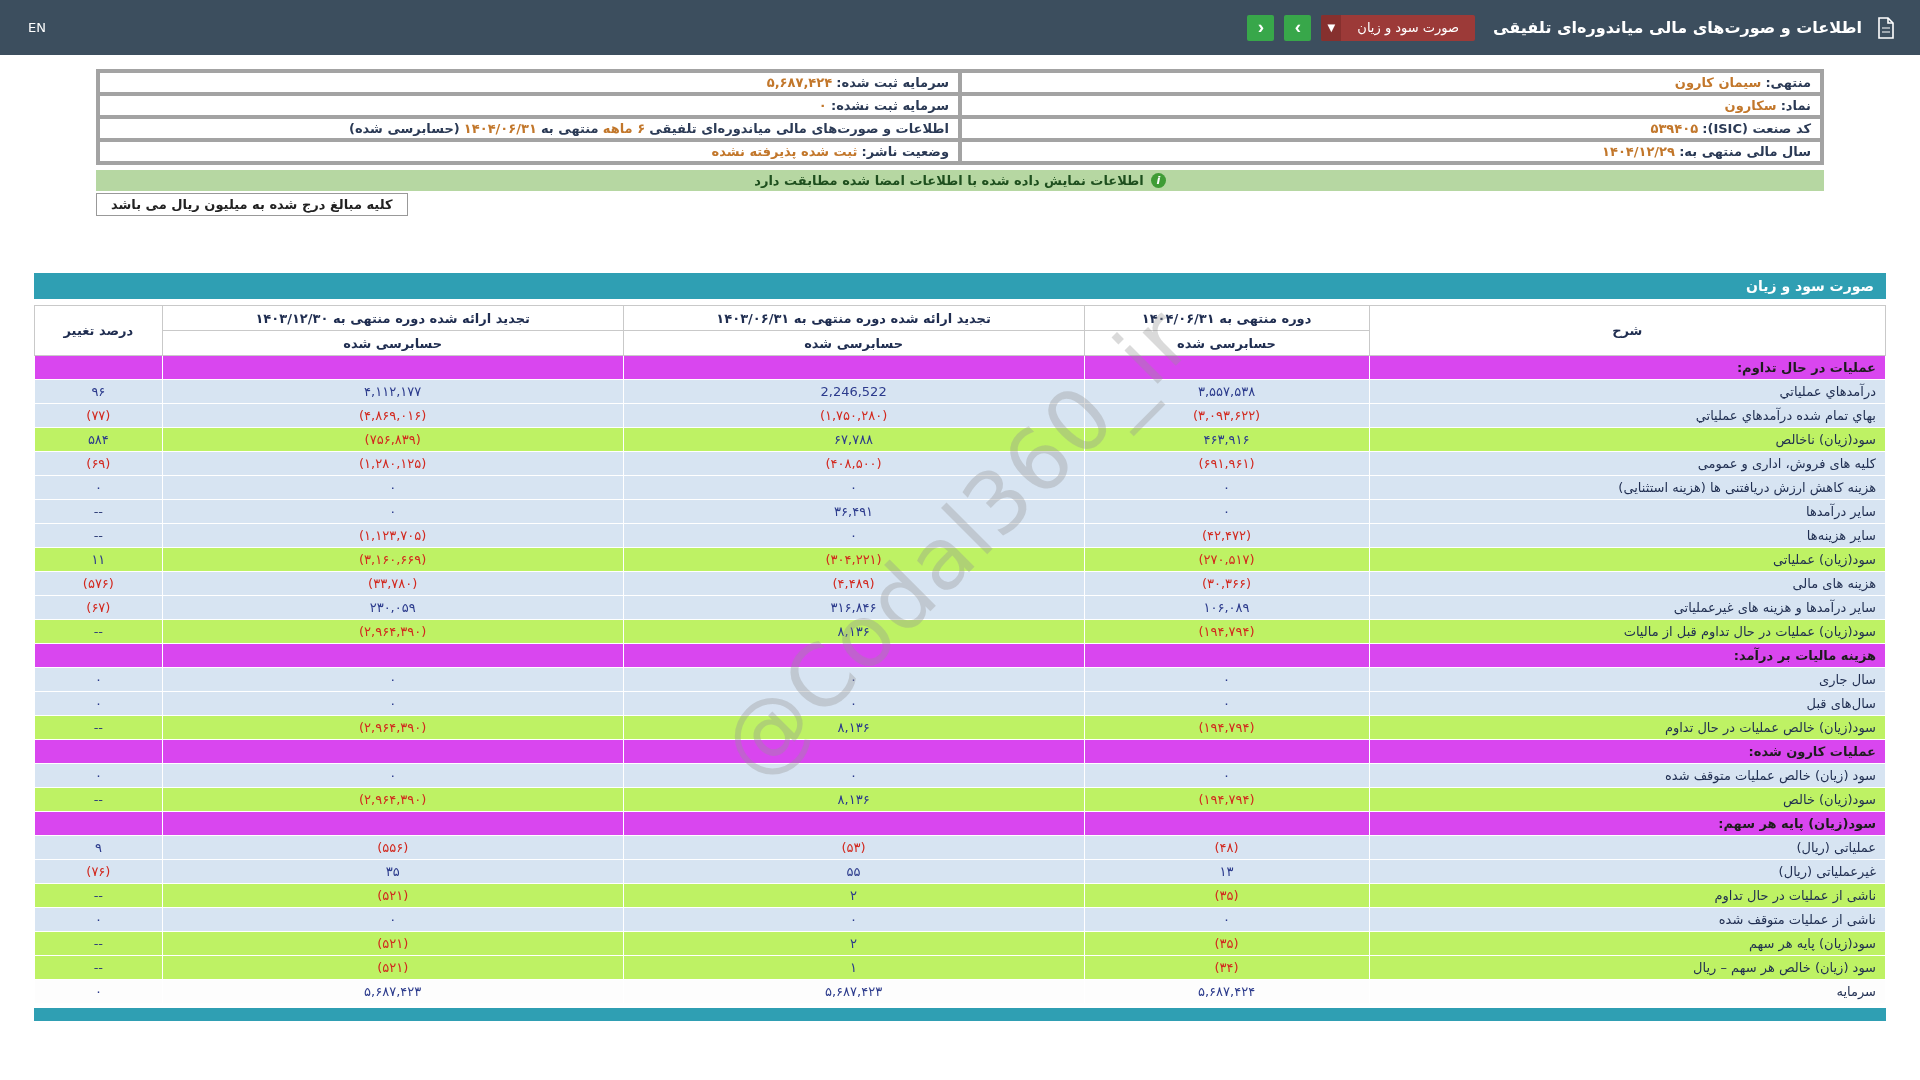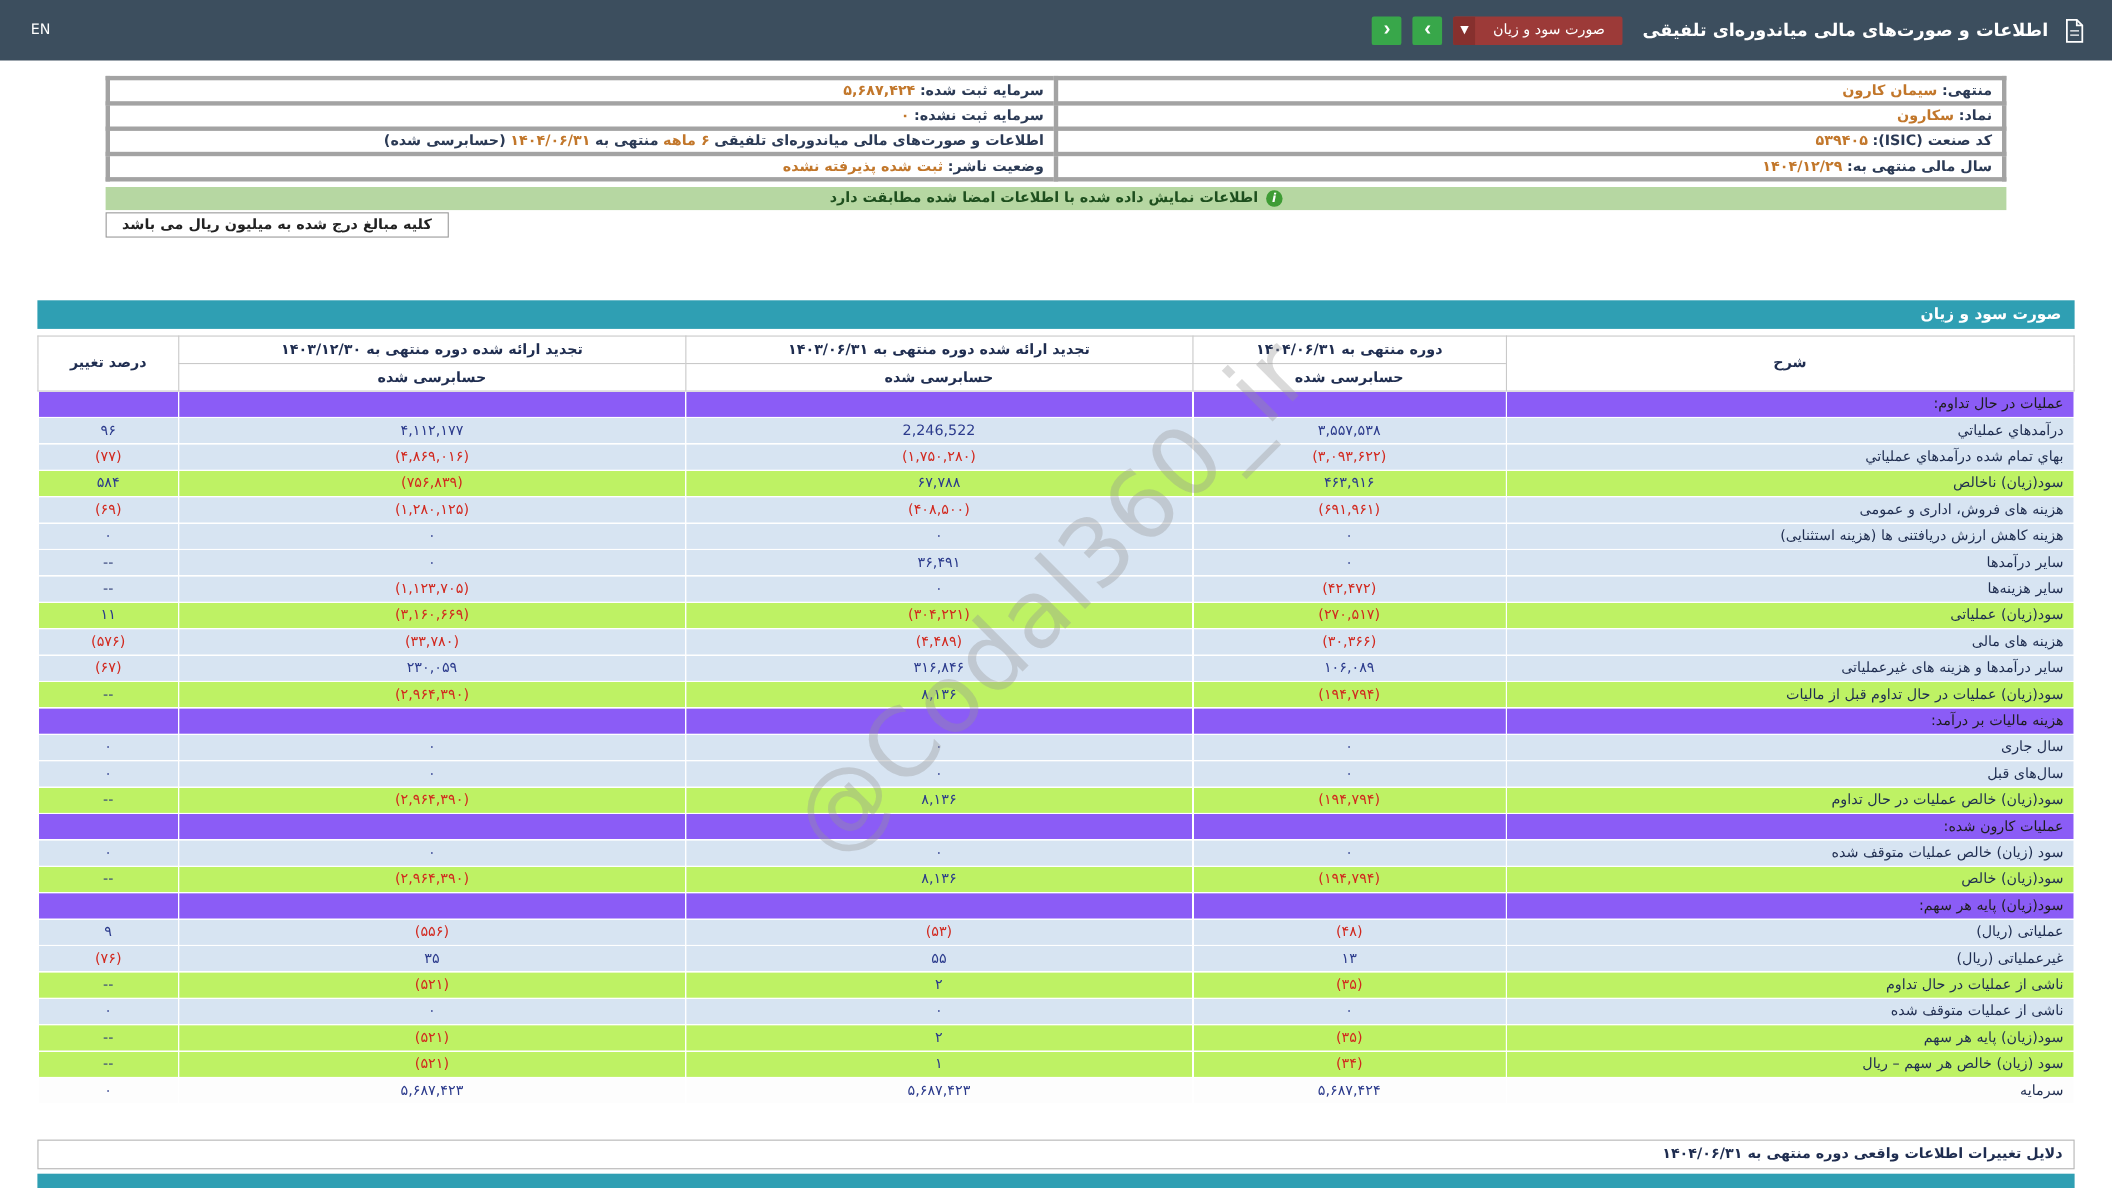--- a/index.html
+++ b/index.html
@@ -31,21 +31,21 @@
   .statement { margin:57px 34px 0; }
   .stmt-title { height:26px; background:#2f9fb3; color:#fff; font-weight:bold; font-size:14px; display:flex; align-items:center; padding:0 12px; }
   .stmt-table { width:100%; border-collapse:collapse; table-layout:fixed; margin-top:6px; }
   .stmt-table th { background:#fff; border:1px solid #c9c9c9; color:#1f2d50; font-size:13px; font-weight:bold; height:25px; padding:2px 6px; text-align:center; }
   .stmt-table td { font-size:13px; height:24px; padding:2px 9px; border:1px solid #fff; vertical-align:middle; overflow:hidden; white-space:nowrap; }
   td.lbl { text-align:right; color:#1f2d50; }
   td.num { text-align:center; direction:ltr; }
   .num.pos  { color:#2b3a8c; }
   .num.neg  { color:#d2281e; }
   .num.dash { color:#33427a; }
-  .r-section td { background:#8b5cf6; font-weight:normal; color:#1d1d1d; }
+  .r-section td { background:#d946ef; font-weight:bold; color:#1d1d1d; }
   .r-data td { background:#d7e4f2; }
   .r-highlight td { background:#bef264; }
   .r-plain td { background:#fdfdfd; }
 
   
   .footer-box { margin:32px 34px 0; border:1px solid #b5b5b5; height:27px; display:flex; align-items:center; padding:0 10px; font-size:13px; font-weight:bold; color:#1f2d50; background:#fff; }
   .footer-teal { margin:4px 34px 0; height:13px; background:#2f9fb3; }
 
   
   .watermark { position:absolute; left:649px; top:500px; width:600px; text-align:center; transform:rotate(-45deg); font-size:86px; color:rgba(150,150,150,0.35); z-index:40; pointer-events:none; direction:ltr; letter-spacing:2px; white-space:nowrap; }
@@ -149,21 +149,21 @@
             <td class="num neg">(۷۷)</td>
           </tr>
           <tr class="r-highlight">
             <td class="lbl">سود(زیان) ناخالص</td>
             <td class="num pos">۴۶۳,۹۱۶</td>
             <td class="num pos">۶۷,۷۸۸</td>
             <td class="num neg">(۷۵۶,۸۳۹)</td>
             <td class="num pos">۵۸۴</td>
           </tr>
           <tr class="r-data">
-            <td class="lbl">هزینه های فروش، اداری و عمومی</td>
+            <td class="lbl">کلیه های فروش، اداری و عمومی</td>
             <td class="num neg">(۶۹۱,۹۶۱)</td>
             <td class="num neg">(۴۰۸,۵۰۰)</td>
             <td class="num neg">(۱,۲۸۰,۱۲۵)</td>
             <td class="num neg">(۶۹)</td>
           </tr>
           <tr class="r-data">
             <td class="lbl">هزینه کاهش ارزش دریافتنی ها (هزینه استثنایی)</td>
             <td class="num pos">۰</td>
             <td class="num pos">۰</td>
             <td class="num pos">۰</td>
@@ -313,17 +313,16 @@
             <td class="lbl">سرمایه</td>
             <td class="num pos">۵,۶۸۷,۴۲۴</td>
             <td class="num pos">۵,۶۸۷,۴۲۳</td>
             <td class="num pos">۵,۶۸۷,۴۲۳</td>
             <td class="num pos">۰</td>
           </tr>
         </tbody>
     </table>
   </section>
 
-  <div class="footer-box">دلایل تغییرات اطلاعات واقعی دوره منتهی به ۱۴۰۴/۰۶/۳۱</div>
   <div class="footer-teal"></div>
 
   <div class="watermark">@Codal360_ir</div>
 </div>
 
 </body></html>

